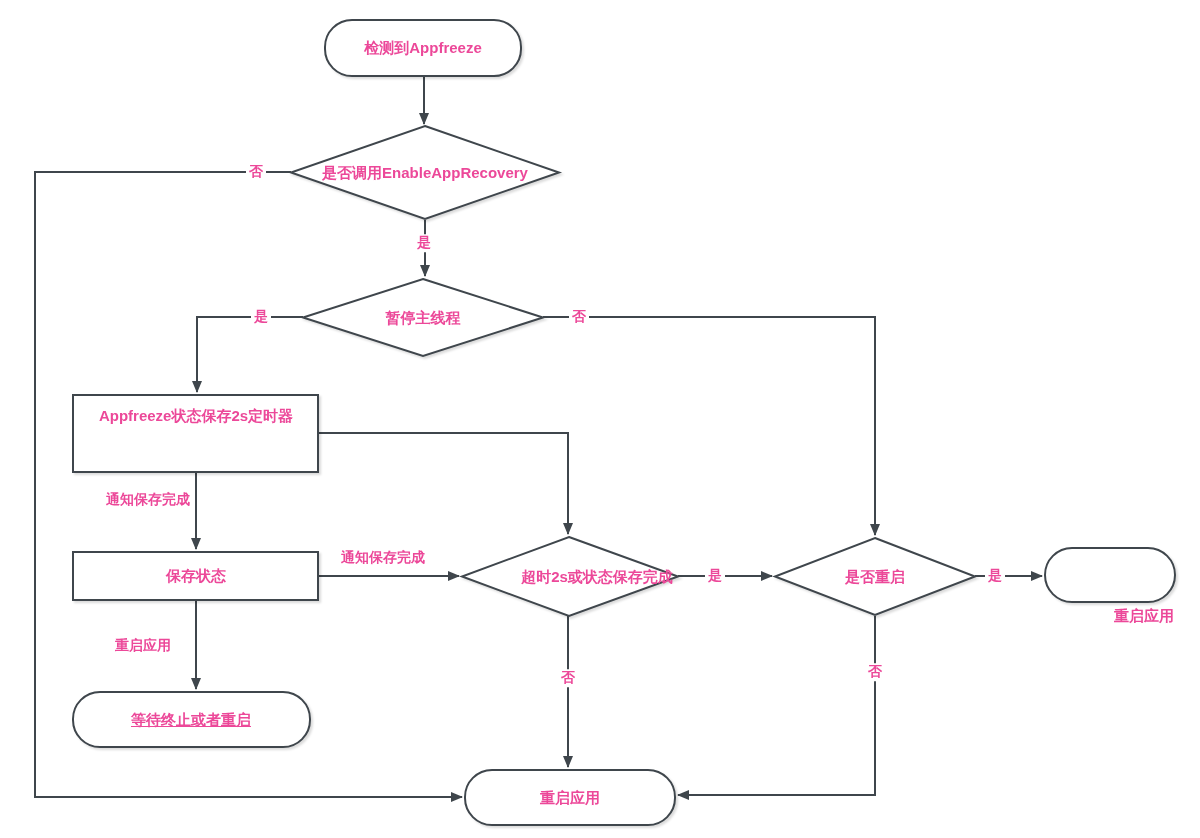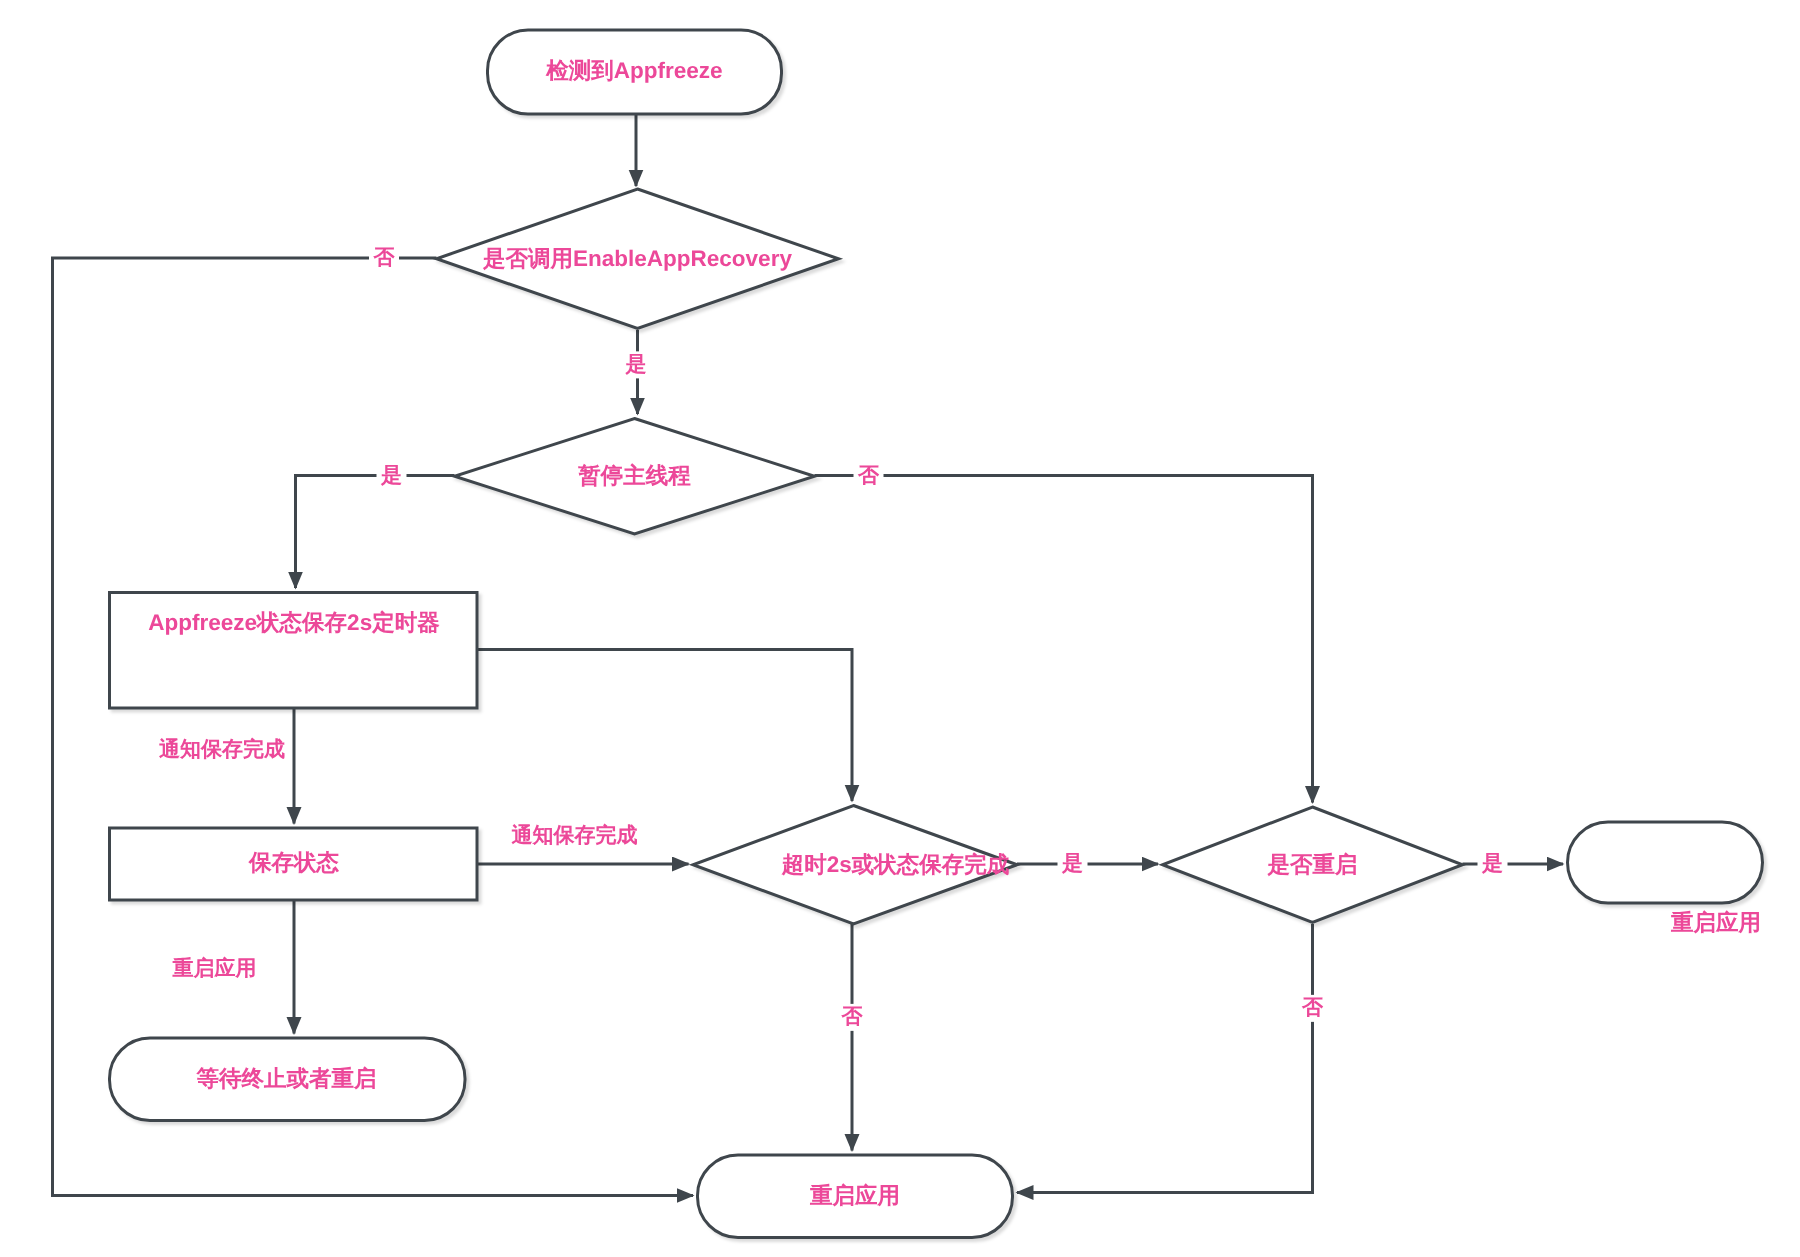--- a/index.html
+++ b/index.html
@@ -84,21 +84,21 @@
       <rect x="1045" y="548" width="130" height="54" rx="27" ry="27"></rect>
       <rect x="465" y="770" width="210" height="55" rx="27" ry="27"></rect>
     </g>
   </svg>
 
   <div class="node-label" style="left:423px; top:48px;">检测到Appfreeze</div>
   <div class="node-label" style="left:425px; top:173px;">是否调用EnableAppRecovery</div>
   <div class="node-label" style="left:423px; top:318px;">暂停主线程</div>
   <div class="node-label" style="left:196px; top:416px;">Appfreeze状态保存2s定时器</div>
   <div class="node-label" style="left:196px; top:576px;">保存状态</div>
-  <div class="node-label" style="left:191px; top:720px;">等待终止或者重启</div>
+  <div class="node-label" style="left:191px; top:720px;text-decoration:underline;">等待终止或者重启</div>
   <div class="node-label" style="left:597px; top:577px;">超时2s或状态保存完成</div>
   <div class="node-label" style="left:875px; top:577px;">是否重启</div>
   <div class="node-label" style="left:1144px; top:575px;margin-top:41px;">重启应用</div>
   <div class="node-label" style="left:570px; top:798px;">重启应用</div>
 
   <div class="edge-label" style="left:256px; top:172px;">否</div>
   <div class="edge-label" style="left:424px; top:243px;">是</div>
   <div class="edge-label" style="left:261px; top:317px;">是</div>
   <div class="edge-label" style="left:579px; top:317px;">否</div>
   <div class="edge-label" style="left:148px; top:500px;">通知保存完成</div>

